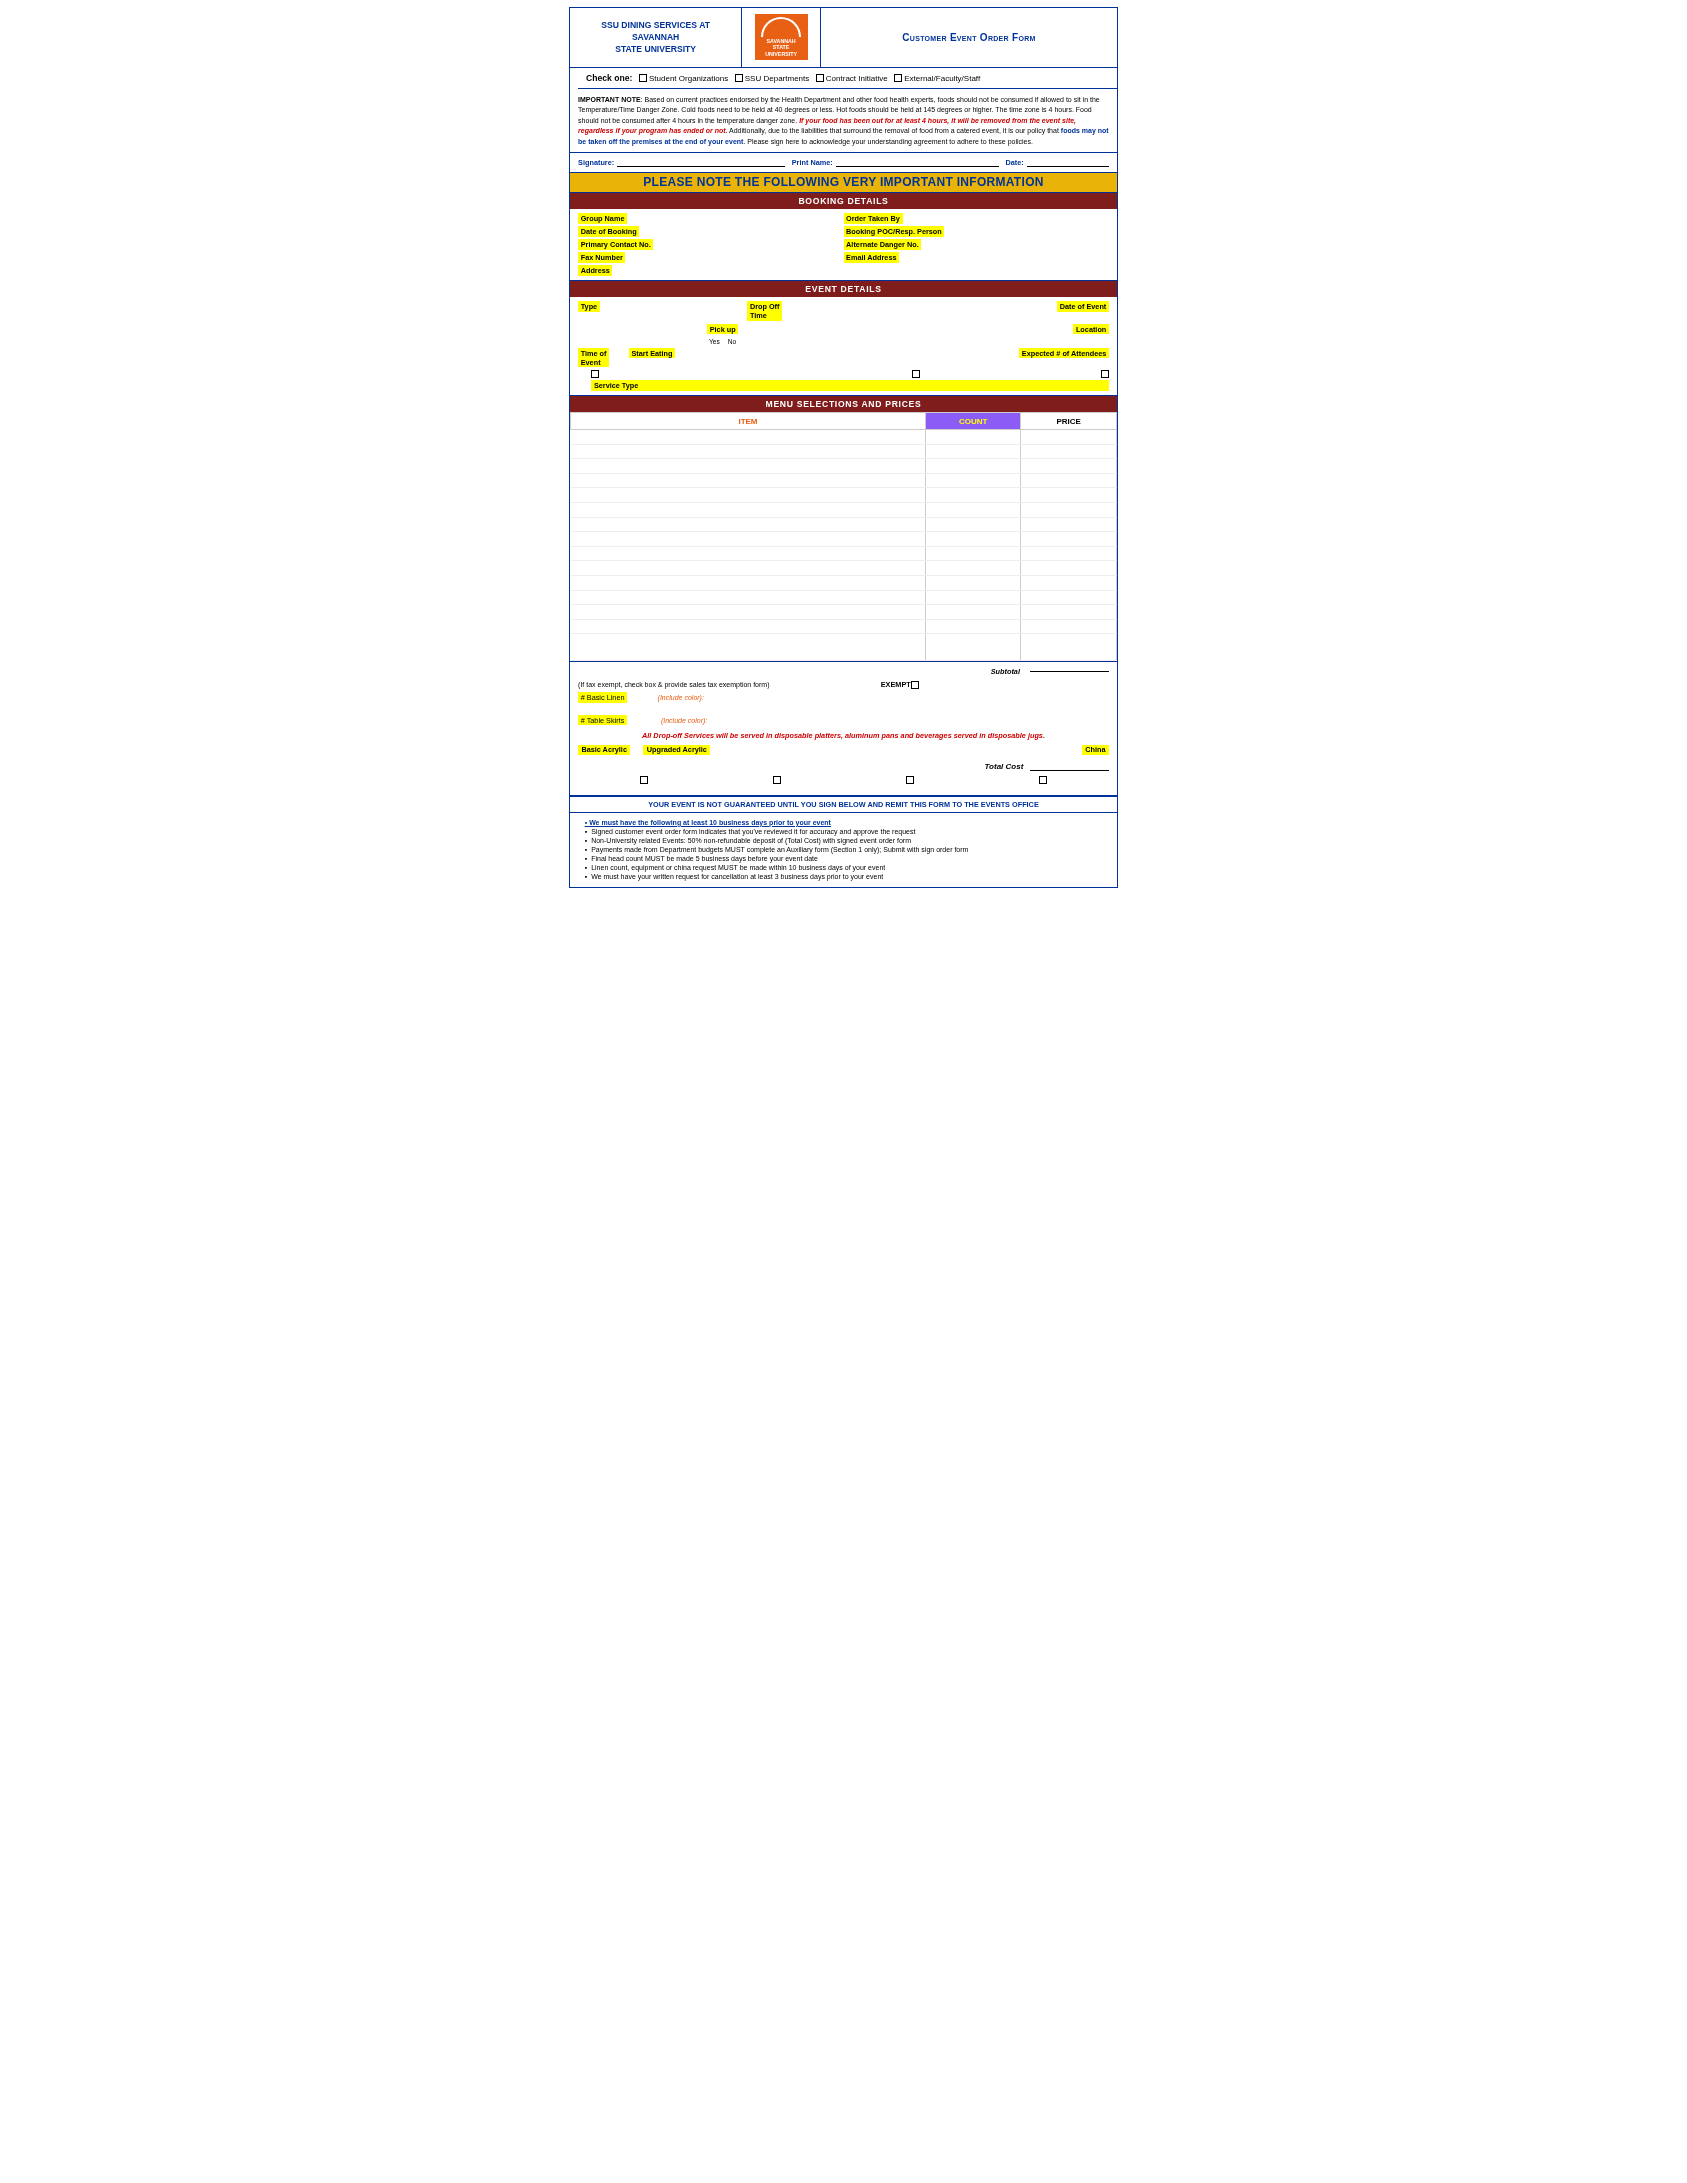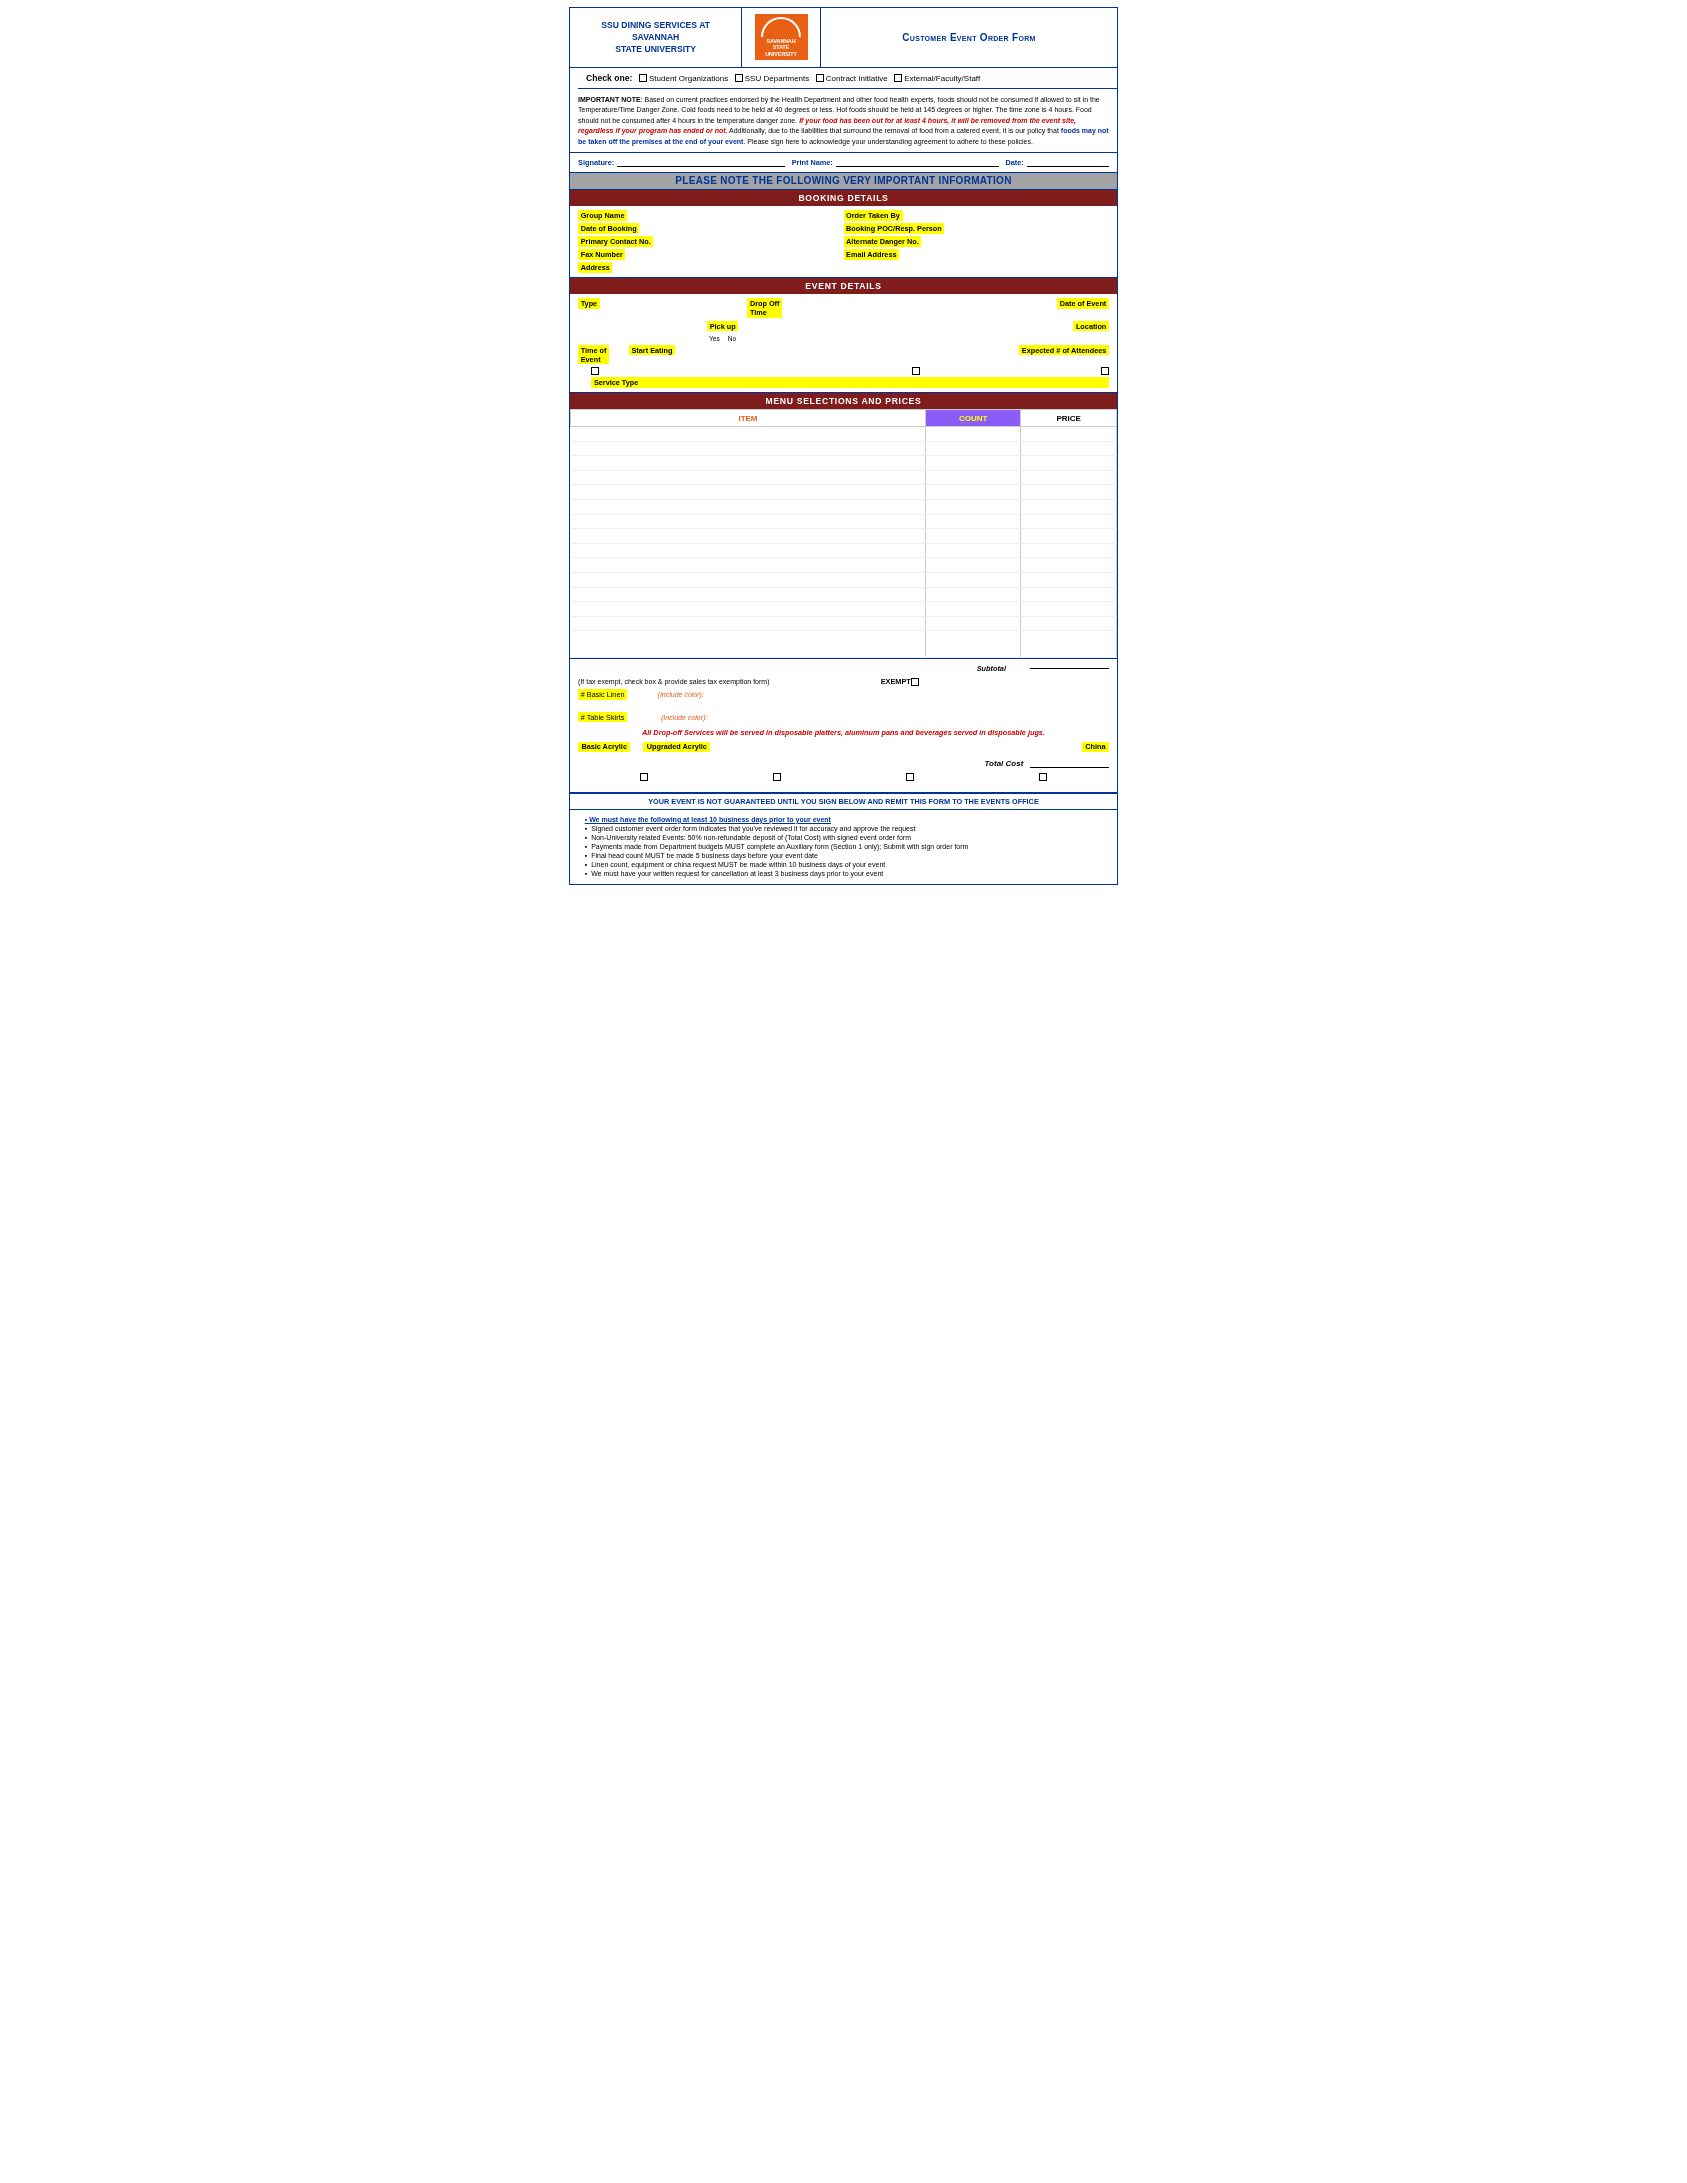--- a/index.html
+++ b/index.html
@@ -141,25 +141,25 @@
       flex: 1;
     }
     .sig-label { font-weight: bold; color: #003399; font-size: 7.3px; }
     .sig-line {
       flex: 1;
       border-bottom: 0.7px solid #000;
       min-width: 79px;
     }
     
     .please-note-bar {
-      background: #a3a3a3;
+      background: #eab308;
       text-align: center;
       color: #003399;
       font-weight: bold;
-      font-size: 10px;
+      font-size: 12px;
       padding: 2.6px;
       border-bottom: 0.7px solid #003399;
       text-transform: uppercase;
       letter-spacing: 0.3px;
     }
     
     .section-header {
       background: #7f1d1d;
       color: white;
       text-align: center;
@@ -251,21 +251,21 @@
     
     .bottom-section {
       padding: 5.3px 8px;
       border-bottom: 0.7px solid #003399;
     }
     .subtotal-row {
       display: flex;
       justify-content: flex-end;
       align-items: center;
       margin-bottom: 4px;
-      gap: 24px;
+      gap: 10px;
       font-style: italic;
       font-weight: bold;
     }
     .tax-row {
       display: flex;
       justify-content: space-between;
       align-items: center;
       margin-bottom: 3.3px;
       font-size: 7px;
     }

